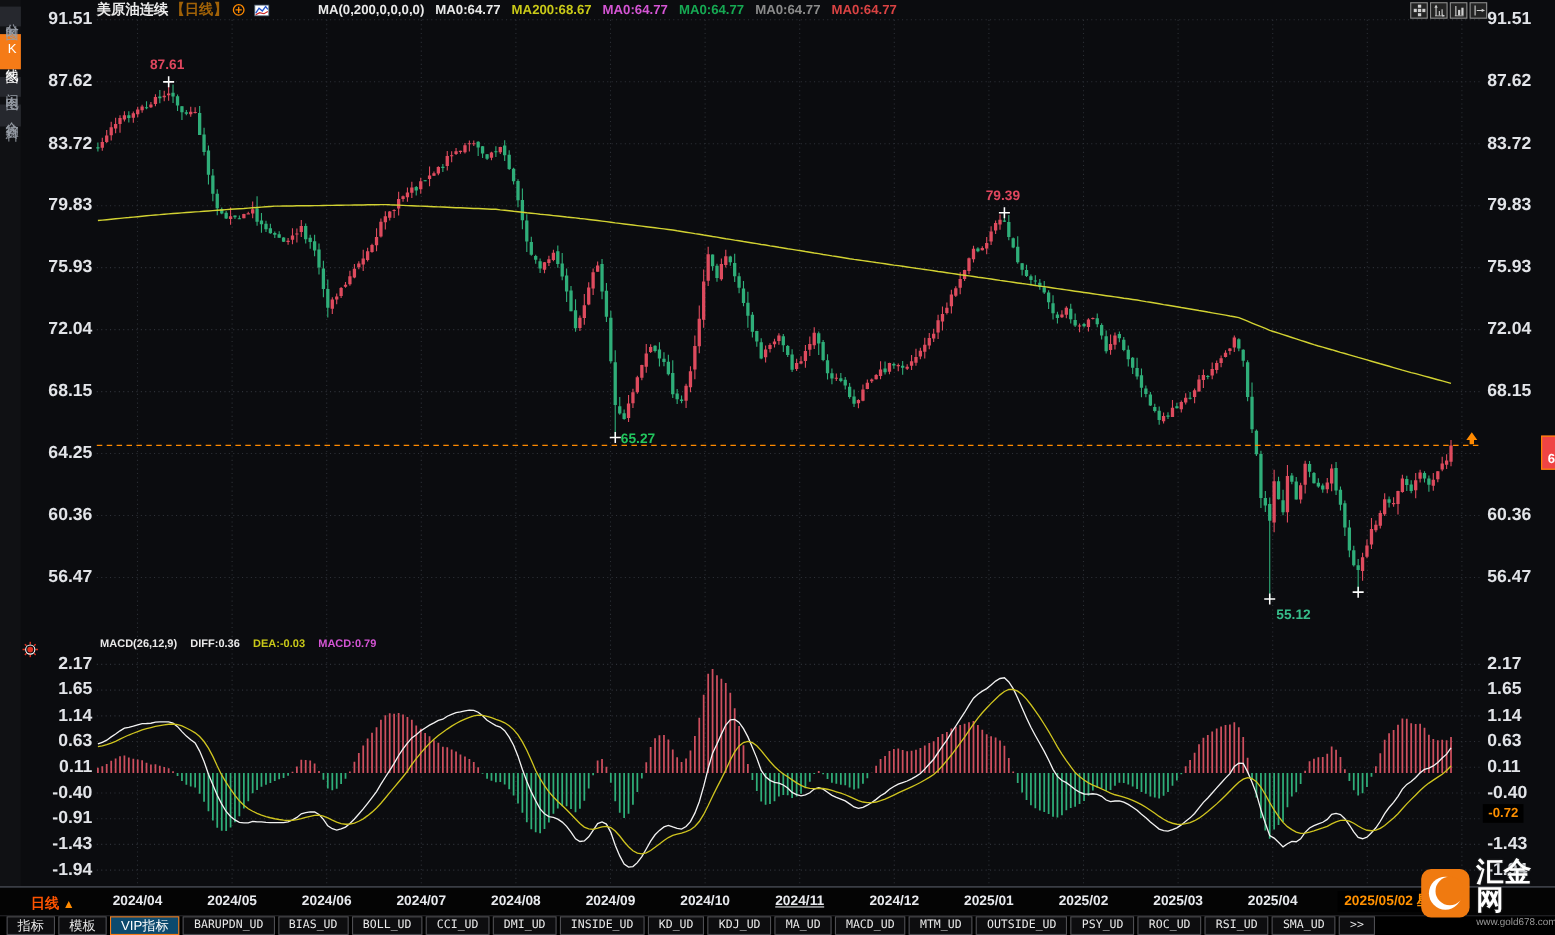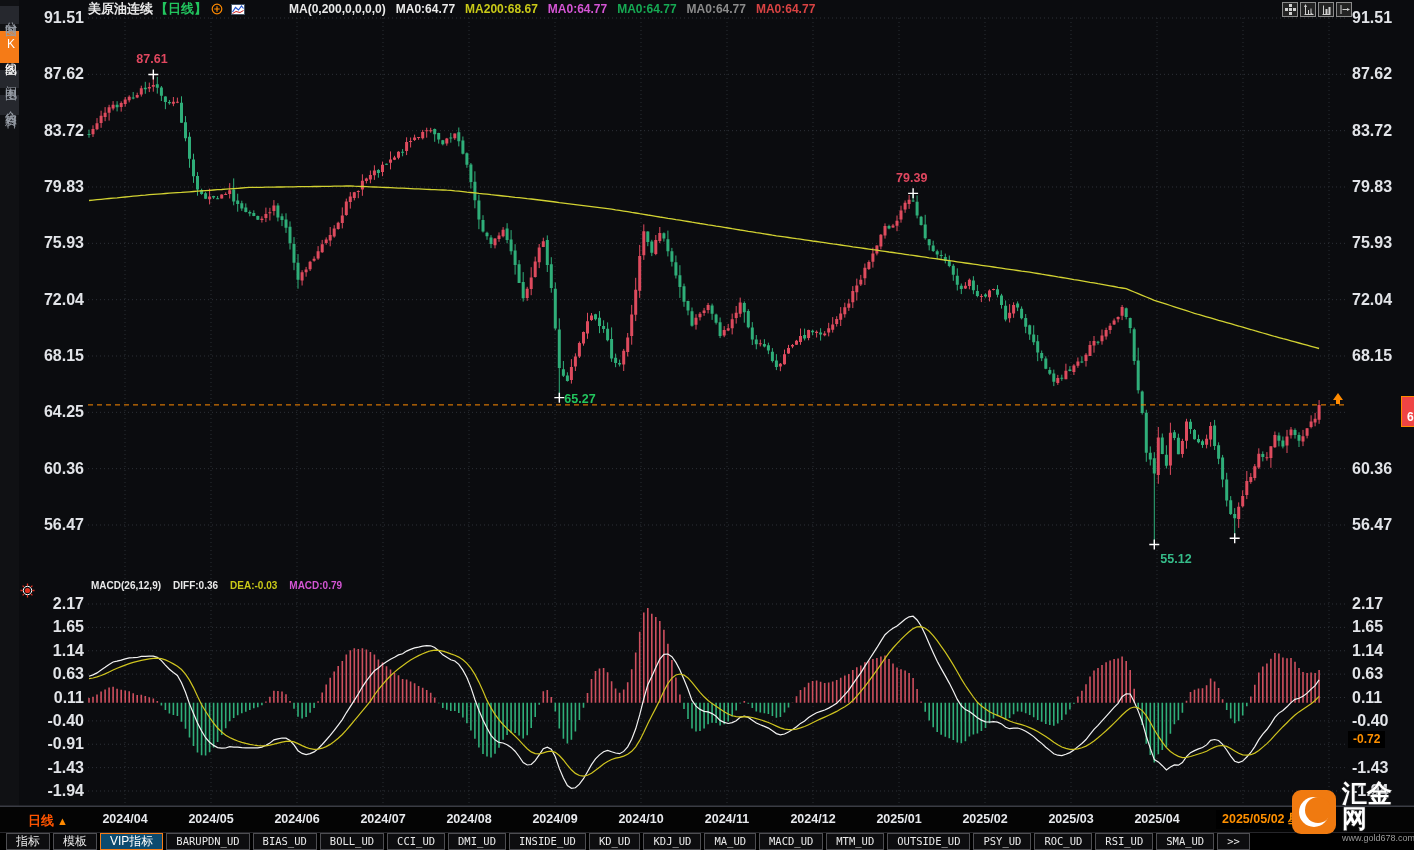--- a/index.html
+++ b/index.html
@@ -10,21 +10,21 @@
   #sidebar{position:absolute;left:0;top:0;width:19px;height:806px;background:#101114;}
   .side-tab{width:19px;margin:0 0 7px 0;padding:6px 0;background:#26282e;color:#979da6;
             writing-mode:vertical-rl;text-orientation:upright;text-align:center;
             font-size:12px;letter-spacing:2px;cursor:pointer;}
   .side-tab.active{background:#f57b17;color:#fff;}
   
   #header{position:absolute;left:19px;top:0;width:1395px;height:18px;display:flex;align-items:center;}
   #header .pad{width:69px;flex:0 0 69px;}
   #header span{white-space:nowrap;}
   .title-sym{color:#e9e9e9;font-weight:bold;font-size:13px;}
-  .title-period{color:#22c55e;font-weight:bold;font-size:13px;margin-left:2px;}
+  .title-period{color:#a16207;font-weight:bold;font-size:13px;margin-left:2px;}
   .hicon{margin:0 4px;display:inline-flex;align-items:center;}
   #ma-values{display:flex;gap:10px;font-size:12px;font-weight:bold;margin-left:4px;}
   .hpart{white-space:nowrap;}
   
   #tr-icons{position:absolute;left:1282px;top:2px;display:flex;gap:2px;z-index:6;}
   .tr-btn{width:14px;height:13px;background:#232323;border:1px solid #8b8b8b;display:flex;
           align-items:center;justify-content:center;cursor:pointer;}
   
   #overlay{position:absolute;left:0;top:0;width:1414px;height:850px;pointer-events:none;z-index:4;}
   .axis-label{position:absolute;font-size:16px;font-weight:bold;color:#e2e4e8;height:16px;line-height:16px;}
@@ -269,21 +269,21 @@
       <span class="pl">日线</span><span class="pa">▲</span>
     </div>
     <div id="date-row-labels">
         <div class="date-label" style="left: 90px;">2024/04</div>
         <div class="date-label" style="left: 176px;">2024/05</div>
         <div class="date-label" style="left: 262px;">2024/06</div>
         <div class="date-label" style="left: 348px;">2024/07</div>
         <div class="date-label" style="left: 434px;">2024/08</div>
         <div class="date-label" style="left: 520px;">2024/09</div>
         <div class="date-label" style="left: 606px;">2024/10</div>
-        <div class="date-label" style="left: 692px;">2024/11</div>
+        <div class="date-label" style="left: 692px; text-decoration: underline;">2024/11</div>
         <div class="date-label" style="left: 778px;">2024/12</div>
         <div class="date-label" style="left: 864px;">2025/01</div>
         <div class="date-label" style="left: 950px;">2025/02</div>
         <div class="date-label" style="left: 1036px;">2025/03</div>
         <div class="date-label" style="left: 1122px;">2025/04</div>
       </div>
   </div>
 
   <div id="toolbar">
       <div class="tb-btn">指标</div>

